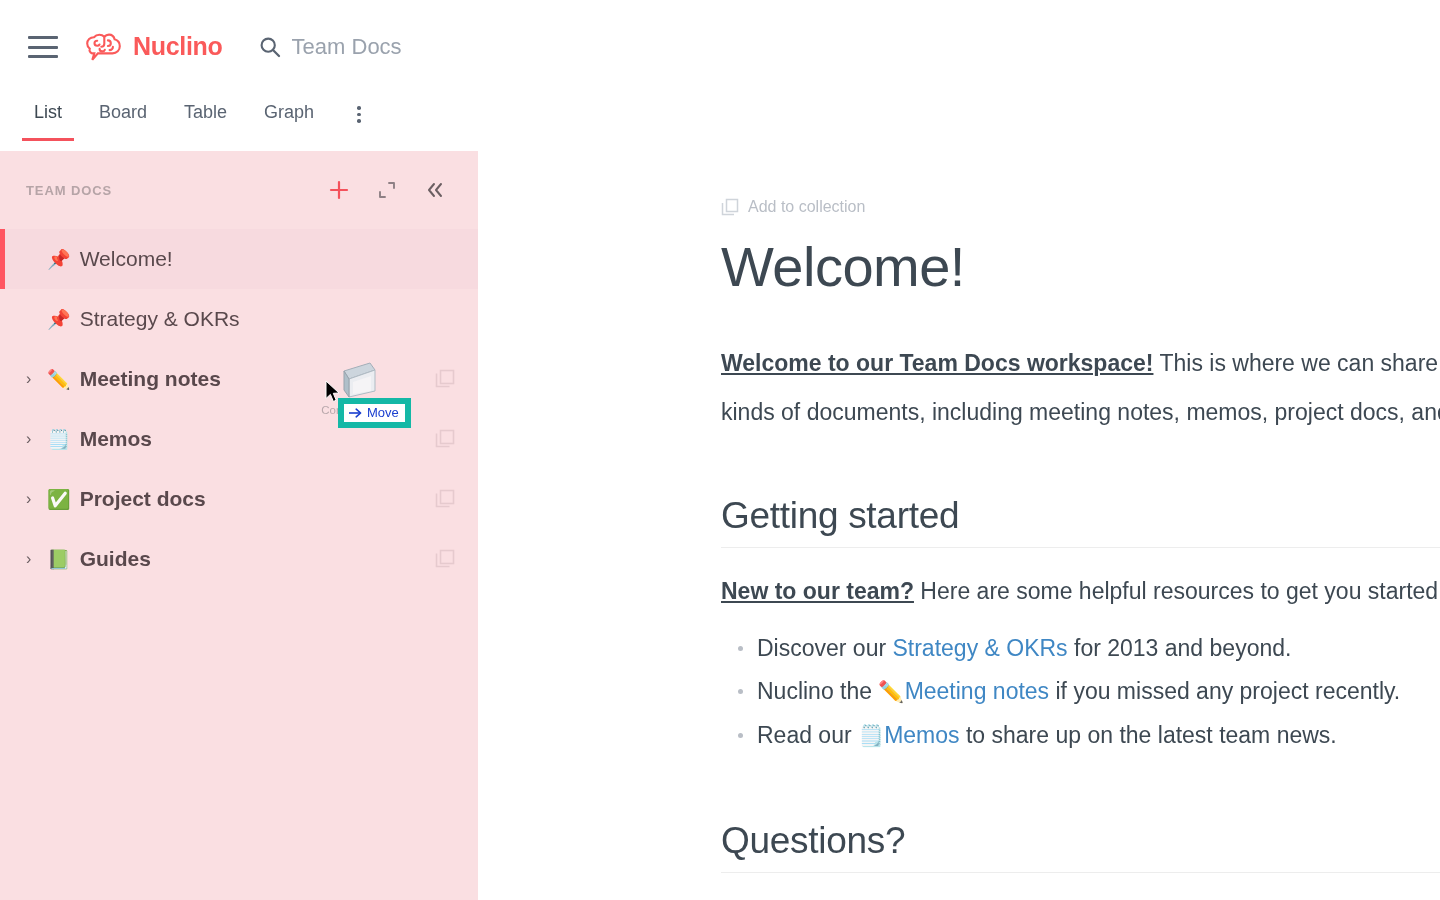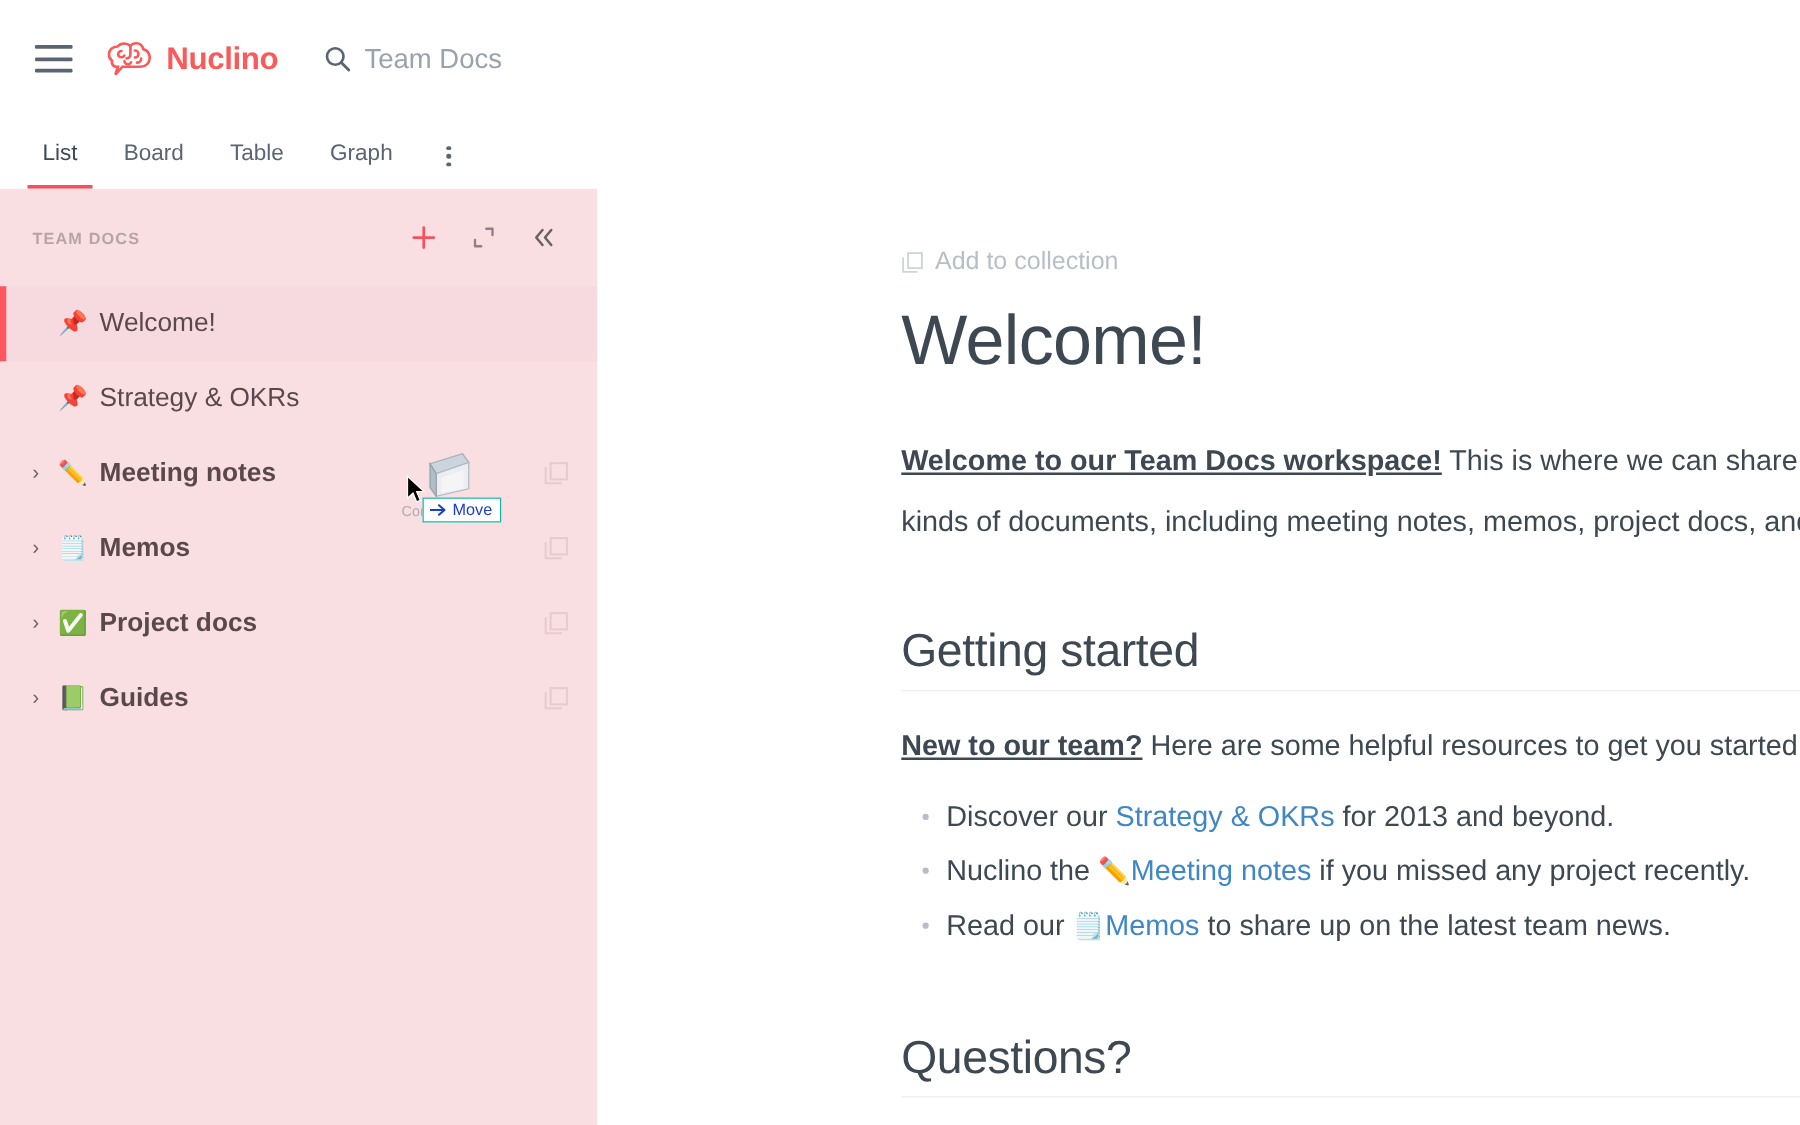--- a/index.html
+++ b/index.html
@@ -18,35 +18,35 @@
     position: absolute; top: 0; left: 0; width: 1440px; height: 94px;
     display: flex; align-items: center; padding-left: 28px;
     background: #fff;
   }
   .hamburger {
     width: 30px; height: 22px; display: flex; flex-direction: column;
     justify-content: space-between; cursor: pointer; margin-right: 27px;
   }
   .hamburger span { display: block; height: 3px; width: 30px; background: #5a6472; border-radius: 1px; }
 
-  .brand { display: flex; align-items: center; cursor: pointer; margin-right: 36px; }
+  .brand { display: flex; align-items: flex-start; cursor: pointer; margin-right: 36px; }
   .brand-mark { width: 40px; height: 30px; margin-right: 8px; }
   .brand-text {
     font-size: 25px; font-weight: bold; color: #fa5a5a;
     letter-spacing: -0.3px; font-family: "Liberation Sans", sans-serif;
   }
 
   .searchbox { display: flex; align-items: center; cursor: text; }
   .search-ico { width: 22px; height: 22px; margin-right: 11px; }
   .search-val { font-size: 22px; color: #9aa2ad; font-weight: 400; }
 
   
   .tabbar {
     position: absolute; top: 94px; left: 0; width: 1440px; height: 57px;
-    display: flex; align-items: flex-end; padding-left: 34px; background: #fff;
+    display: flex; align-items: flex-start; padding-left: 34px; background: #fff;
   }
   .tab {
     position: relative; font-size: 18px; color: #5a6472;
     padding: 8px 0 18px 0; margin-right: 37px; cursor: pointer; white-space: nowrap;
   }
   .tab.active { color: #3d4852; }
   .tab.active::after {
     content: ""; position: absolute; left: -12px; right: -12px; bottom: 0;
     height: 3px; background: #f4525c;
   }
@@ -94,37 +94,37 @@
     text-align: center; z-index: 60;
   }
   .dg-icon { width: 44px; height: 44px; margin: 0 auto; display: block; opacity: .82; }
   .dg-label {
     font-size: 11.5px; color: #b9a8ac; line-height: 1.35; margin-top: 1px;
     word-break: break-word;
   }
   .drag-cursor { position: absolute; left: 325px; top: 380px; width: 16px; height: 24px; z-index: 62; }
   .drop-badge {
     position: absolute; left: 338px; top: 398px; z-index: 63;
-    background: #ffffff; border: 1px solid #14b8a6;
+    background: #ffffff; border: 6px solid #14b8a6;
     font-size: 13px; color: #1a3ecf; padding: 1px 6px 2px 4px;
     display: flex; align-items: center; gap: 4px; white-space: nowrap;
     font-family: "Liberation Sans", sans-serif;
   }
   .drop-badge svg { display: block; }
 
   
   .main {
     position: absolute; top: 151px; left: 478px; width: 962px; height: 749px;
     background: #fff; overflow: hidden;
   }
   .doc { position: absolute; left: 243px; top: 47px; width: 1200px; }
 
   .collection-row { display: flex; align-items: center; cursor: pointer; margin-bottom: 20px; }
   .collection-ico { width: 18px; height: 18px; margin-right: 9px; }
-  .collection-txt { font-size: 20px; color: #b9bec6; }
+  .collection-txt { font-size: 16px; color: #b9bec6; }
 
   .doc-h1 {
     font-size: 56px; font-weight: normal; color: #3d4852;
     line-height: 1.12; letter-spacing: -0.5px; margin-bottom: 44px;
   }
   .doc-p {
     font-size: 23px; line-height: 1.78; color: #3d4852;
     white-space: nowrap; margin-bottom: 8px;
   }
   .doc-p b { font-weight: bold; text-decoration: underline; }

